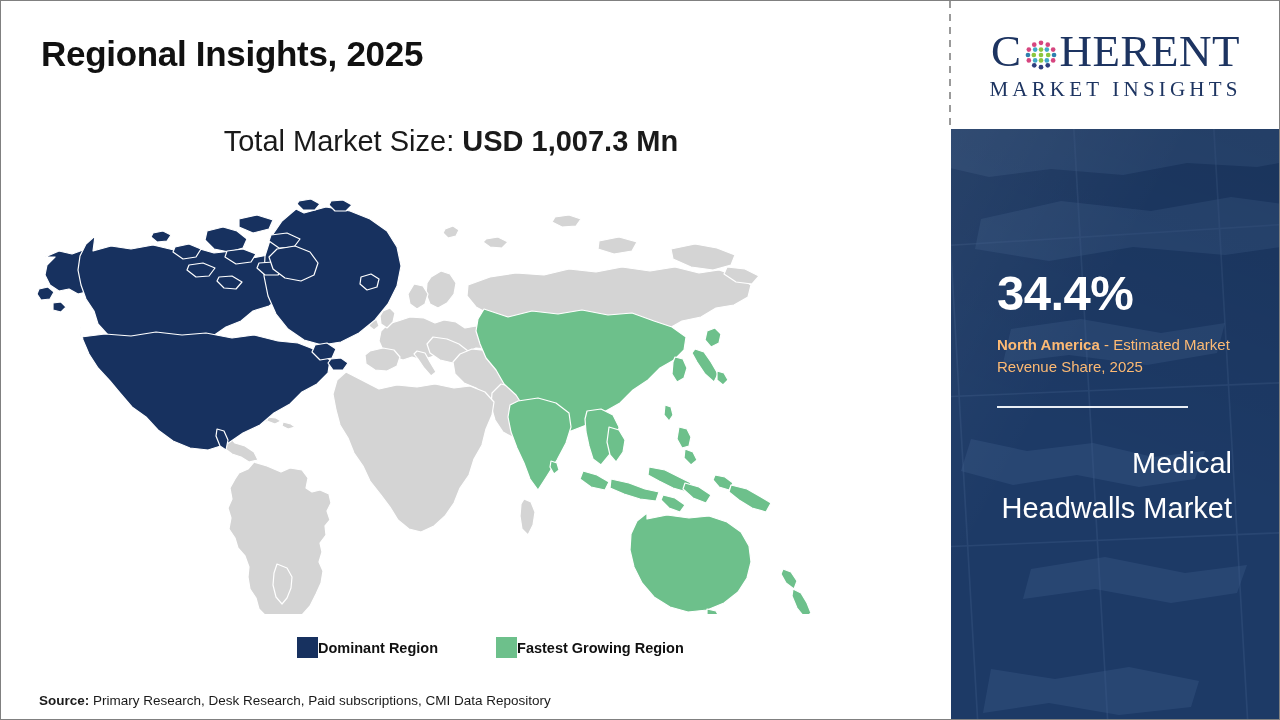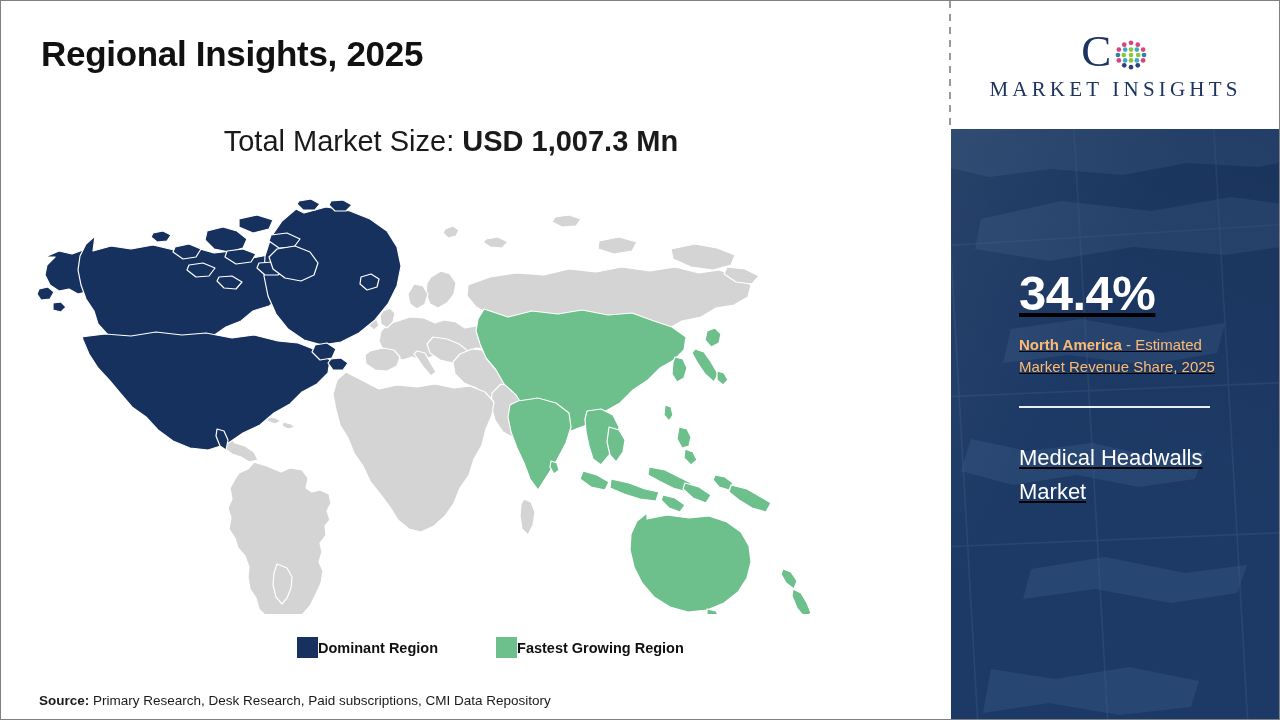--- a/index.html
+++ b/index.html
@@ -151,22 +151,21 @@
   .blue-panel .sheen {
     position: absolute; inset: 0;
     background:
       linear-gradient(118deg, rgba(255,255,255,0.055) 0%, rgba(255,255,255,0.0) 38%),
       linear-gradient(200deg, rgba(0,0,0,0.10) 0%, rgba(0,0,0,0) 55%);
     pointer-events: none;
   }
   .panel-content {
     position: relative;
     z-index: 3;
-    padding: 0 44px 0 68px;
-    text-decoration: underline;
+    padding: 0 44px 0 46px;
   }
   .stat-percent {
     margin-top: 140px;
     font-size: 49px;
     font-weight: bold;
     color: #ffffff;
     line-height: 1.0;
     letter-spacing: -0.5px;
   }
   .stat-desc {
@@ -177,25 +176,26 @@
     max-width: 262px;
   }
   .stat-desc b { font-weight: bold; }
   .panel-rule {
     margin-top: 28px;
     width: 191px; height: 2px;
     background: #e9eef5;
   }
   .market-name {
     margin-top: 33px;
-    font-size: 22px;
+    font-size: 29px;
     color: #ffffff;
     line-height: 1.55;
     font-weight: 400;
     max-width: 235px;
+    text-align: right;
   }
 </style>
 </head>
 <body>
 
 <div id="root">
 
   <div class="left-panel">
 
     <div class="page-title">Regional Insights, 2025</div>
@@ -377,20 +377,21 @@
             <circle cx="13.5" cy="26" r="2.6" fill="#3fa9c9"></circle>
             <circle cx="20" cy="26" r="2.6" fill="#8cc63f"></circle>
             <circle cx="26.5" cy="26" r="2.6" fill="#3fa9c9"></circle>
             <circle cx="33.5" cy="26" r="2.6" fill="#d6457f"></circle>
             <circle cx="12.5" cy="31.5" r="2.6" fill="#2f3e7e"></circle>
             <circle cx="20" cy="33.5" r="2.6" fill="#2f3e7e"></circle>
             <circle cx="27.5" cy="31.5" r="2.6" fill="#2f3e7e"></circle>
           </g>
         </svg>
       </span>
+      <span>HERENT</span>
     </div>
     <div class="logo-sub">MARKET INSIGHTS</div>
   </div>
 
   <div class="blue-panel">
     <svg class="texture" viewBox="0 0 440 660" xmlns="http://www.w3.org/2000/svg">
       <g fill="#6f93c4" opacity="0.45">
         <path d="M40 30 l60 -14 70 8 62 -12 74 10 66 -6 40 12 -10 30 -56 10 -70 -4 -64 12 -72 -6 -62 8 -44 -10 z"></path>
         <path d="M70 120 l80 -18 90 10 80 -14 90 12 -12 34 -84 12 -92 -8 -84 14 -74 -12 z"></path>
         <path d="M100 230 l70 -10 80 14 64 -10 -8 30 -70 12 -78 -10 -66 8 z"></path>

